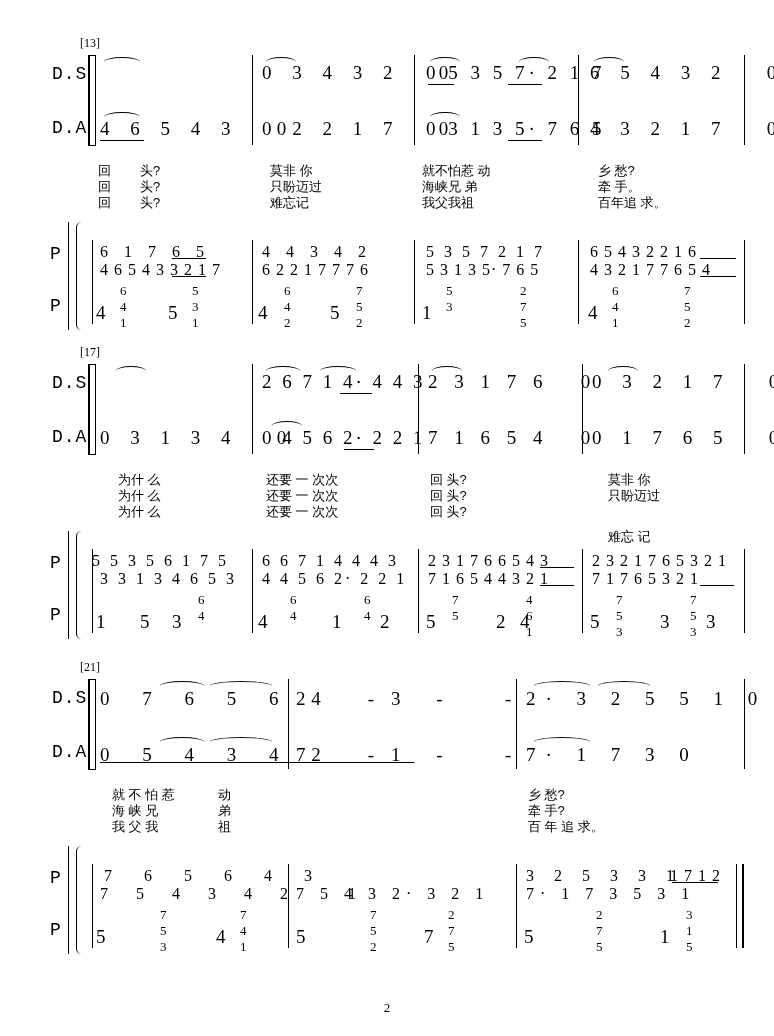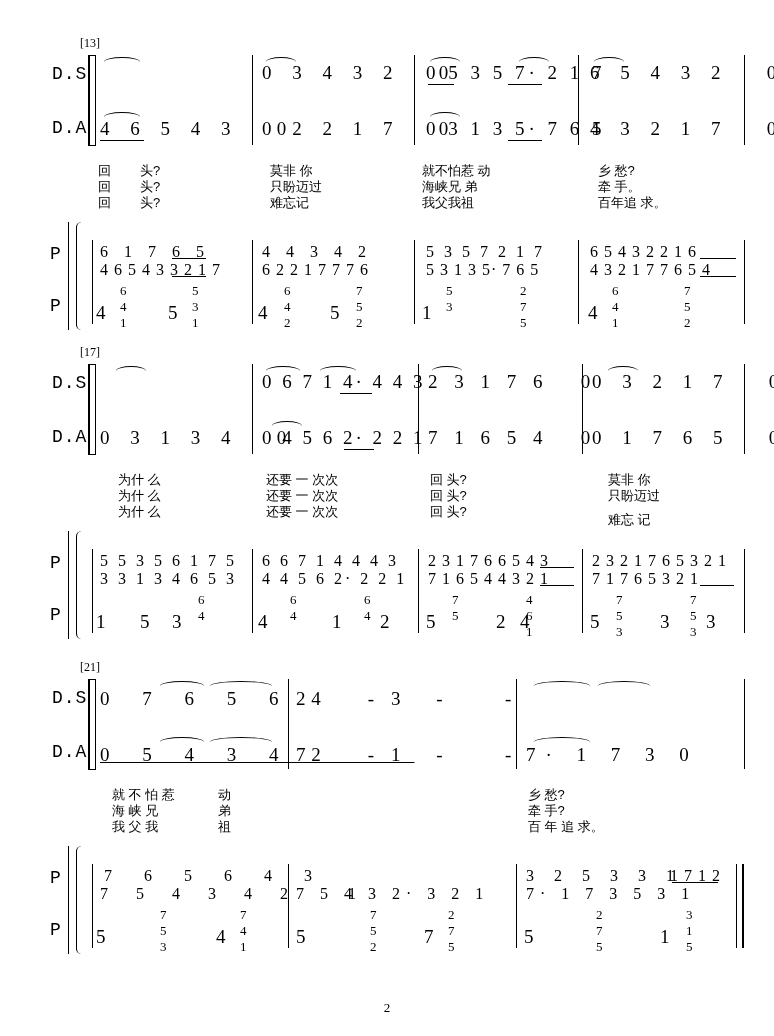--- a/index.html
+++ b/index.html
@@ -157,21 +157,21 @@
   <div class="vline" style="left:418px;top:364px;height:90px;"></div>
   <div class="vline" style="left:582px;top:364px;height:90px;"></div>
   <div class="vline" style="left:744px;top:364px;height:90px;"></div>
 
   <div class="slur" style="left:116px;top:366px;width:30px;"></div>
   <div class="slur" style="left:266px;top:366px;width:34px;"></div>
   <div class="slur" style="left:320px;top:366px;width:36px;"></div>
   <div class="slur" style="left:432px;top:366px;width:30px;"></div>
   <div class="slur" style="left:608px;top:366px;width:30px;"></div>
 
-  <div class="notes" style="left:262px;top:371px;letter-spacing:3px;">0 6 7 1 4· 4 4 3</div>
+  <div class="notes" style="left:262px;top:371px;letter-spacing:3px;">2 6 7 1 4· 4 4 3</div>
   <div class="notes" style="left:428px;top:371px;letter-spacing:6px;">2 3 1 7 6   0</div>
   <div class="notes" style="left:592px;top:371px;letter-spacing:8px;">0 3 2 1 7   0</div>
   <div class="underl" style="left:340px;top:393px;width:32px;"></div>
 
   <div class="slur" style="left:272px;top:421px;width:30px;"></div>
   <div class="notes" style="left:100px;top:427px;letter-spacing:8px;">0 3 1 3 4   0</div>
   <div class="notes" style="left:262px;top:427px;letter-spacing:3px;">0 4 5 6 2· 2 2 1</div>
   <div class="notes" style="left:428px;top:427px;letter-spacing:6px;">7 1 6 5 4   0</div>
   <div class="notes" style="left:592px;top:427px;letter-spacing:8px;">0 1 7 6 5   0</div>
   <div class="underl" style="left:344px;top:449px;width:30px;"></div>
@@ -182,34 +182,34 @@
   <div class="lyric" style="left:608px;top:471px;"><span>莫非 你</span></div>
 
   <div class="lyric" style="left:118px;top:487px;"><span>为什 么</span></div>
   <div class="lyric" style="left:266px;top:487px;"><span>还要 一 次次</span></div>
   <div class="lyric" style="left:430px;top:487px;"><span>回 头?</span></div>
   <div class="lyric" style="left:608px;top:487px;"><span>只盼迈过</span></div>
 
   <div class="lyric" style="left:118px;top:503px;"><span>为什 么</span></div>
   <div class="lyric" style="left:266px;top:503px;"><span>还要 一 次次</span></div>
   <div class="lyric" style="left:430px;top:503px;"><span>回 头?</span></div>
-  <div class="lyric" style="left:608px;top:511px;"><span>难忘 记</span></div>
+  <div class="lyric" style="left:608px;top:528px;"><span>难忘 记</span></div>
 
   <div class="vline" style="left:68px;top:531px;height:108px;"></div>
   <div class="lbl" style="left:50px;top:553px;">P</div>
   <div class="lbl" style="left:50px;top:605px;">P</div>
   <div class="brace" style="left:76px;top:531px;width:10px;height:108px;border-left:1px solid #000;border-radius:8px;"></div>
 
   <div class="vline" style="left:92px;top:549px;height:84px;"></div>
   <div class="vline" style="left:252px;top:549px;height:84px;"></div>
   <div class="vline" style="left:418px;top:549px;height:84px;"></div>
   <div class="vline" style="left:582px;top:549px;height:84px;"></div>
   <div class="vline" style="left:744px;top:549px;height:84px;"></div>
 
-  <div class="notes small" style="left:100px;top:552px;letter-spacing:3px;">5 5 3 5 6 1 7 5</div>
+  <div class="notes small" style="left:92px;top:552px;letter-spacing:3px;">5 5 3 5 6 1 7 5</div>
   <div class="notes small" style="left:262px;top:552px;letter-spacing:3px;">6 6 7 1 4 4 4 3</div>
   <div class="notes small" style="left:428px;top:552px;letter-spacing:1px;">2 3 1 7 6 6 5 4 3</div>
   <div class="notes small" style="left:592px;top:552px;letter-spacing:1px;">2 3 2 1 7 6 5 3 2 1</div>
 
   <div class="notes small" style="left:100px;top:570px;letter-spacing:3px;">3 3 1 3 4 6 5 3</div>
   <div class="notes small" style="left:262px;top:570px;letter-spacing:3px;">4 4 5 6 2· 2 2 1</div>
   <div class="notes small" style="left:428px;top:570px;letter-spacing:1px;">7 1 6 5 4 4 3 2 1</div>
   <div class="notes small" style="left:592px;top:570px;letter-spacing:1px;">7 1 7 6 5 3 2 1</div>
   <div class="underl" style="left:540px;top:567px;width:34px;"></div>
   <div class="underl" style="left:540px;top:585px;width:34px;"></div>
@@ -250,20 +250,21 @@
   <div class="vline" style="left:516px;top:679px;height:90px;"></div>
   <div class="vline" style="left:744px;top:679px;height:90px;"></div>
 
   <div class="slur" style="left:160px;top:681px;width:44px;"></div>
   <div class="slur" style="left:210px;top:681px;width:62px;"></div>
   <div class="slur" style="left:534px;top:681px;width:56px;"></div>
   <div class="slur" style="left:598px;top:681px;width:52px;"></div>
 
   <div class="notes" style="left:100px;top:688px;letter-spacing:14px;">0 7 6 5 6 4   3</div>
   <div class="notes" style="left:296px;top:688px;letter-spacing:12px;">2   -   -   -</div>
+  <div class="notes" style="left:526px;top:688px;letter-spacing:10px;">2· 3 2 5 5 1 0</div>
 
   <div class="slur" style="left:160px;top:737px;width:44px;"></div>
   <div class="slur" style="left:210px;top:737px;width:62px;"></div>
   <div class="slur" style="left:534px;top:737px;width:56px;"></div>
   <div class="notes" style="left:100px;top:744px;letter-spacing:14px;text-decoration:underline;">0 5 4 3 4 2   1</div>
   <div class="notes" style="left:296px;top:744px;letter-spacing:12px;">7   -   -   -</div>
   <div class="notes" style="left:526px;top:744px;letter-spacing:10px;">7· 1 7 3 0</div>
 
   <div class="lyric" style="left:112px;top:786px;"><span>就 不 怕 惹</span></div>
   <div class="lyric" style="left:218px;top:786px;"><span>动</span></div>

